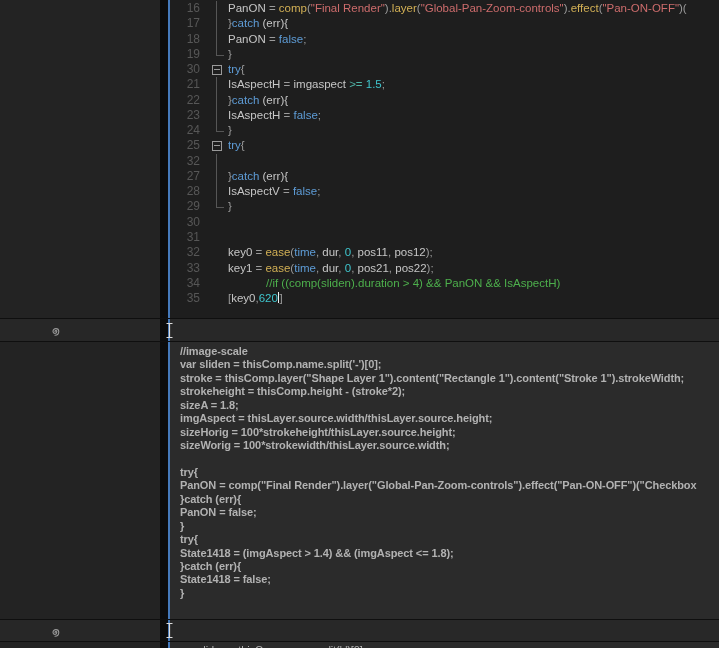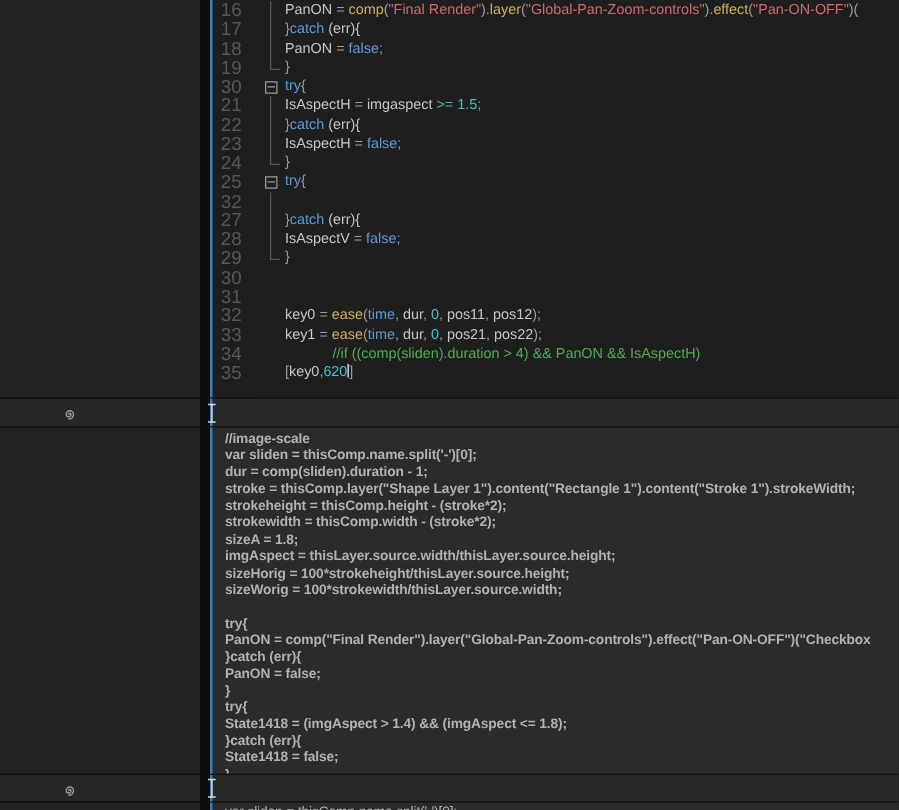--- a/index.html
+++ b/index.html
@@ -14,21 +14,21 @@
   #left-panel{left:0;top:0;width:160px;height:648px;background:#232323;}
   .panel-strip{left:0;width:160px;background:#272727;}
   
   #dark-strip{left:160px;top:0;width:8px;height:648px;background:#0c0c0c;}
   #blue-line{left:168px;top:0;width:2px;height:648px;background:#4579ba;}
 
   
   #editor1{left:170px;top:0;width:549px;height:318px;background:#1e1e1e;overflow:hidden;padding-top:1px;box-sizing:border-box;}
   #gutter-bg{left:170px;top:0;width:38px;height:318px;background:#191919;}
   .row1{display:flex;align-items:stretch;height:15.28px;line-height:15.28px;font-size:11.5px;white-space:pre;}
-  .lnum{flex:none;width:30px;text-align:center;color:#575757;font-size:15px;line-height:15.28px;}
+  .lnum{flex:none;width:30px;text-align:right;color:#575757;font-size:12px;line-height:15.28px;}
   .fold{flex:none;width:28px;position:relative;}
   .fold i{display:block;}
   i.cont{position:absolute;left:16px;top:0;bottom:0;border-left:1px solid #565656;}
   i.end{position:absolute;left:16px;top:0;height:8px;width:7px;border-left:1px solid #565656;border-bottom:1px solid #565656;}
   i.box{position:absolute;left:12px;top:3px;width:8px;height:8px;border:1px solid #9a9a9a;}
   i.box::after{content:"";position:absolute;left:1px;right:1px;top:3px;border-top:1px solid #9a9a9a;}
   .code{flex:1;white-space:pre;overflow:hidden;}
   .c-plain{color:#c6c6c6;}
   .c-punc{color:#9b9b9b;}
   .c-kw{color:#5e9cd6;}
@@ -88,24 +88,22 @@
       <div class="row1"><span class="lnum">35</span><span class="fold"></span><span class="code"><span class="c-punc">[</span><span class="c-plain">key0</span><span class="c-punc">,</span><span class="c-num">620</span><span class="caret"></span><span class="c-punc">]</span></span></div>
     </div>
 </div>
 
 <div class="abs" id="strip-right1"></div>
 
 <div class="abs plain-editor" id="editor2">
   <div id="editor2-lines">
       <div class="row2">//image-scale</div>
       <div class="row2">var sliden = thisComp.name.split('-')[0];</div>
-      <div class="row2">dur = comp(sliden).duration - 1;</div>
       <div class="row2">stroke = thisComp.layer("Shape Layer 1").content("Rectangle 1").content("Stroke 1").strokeWidth;</div>
       <div class="row2">strokeheight = thisComp.height - (stroke*2);</div>
-      <div class="row2">strokewidth = thisComp.width - (stroke*2);</div>
       <div class="row2">sizeA = 1.8;</div>
       <div class="row2">imgAspect = thisLayer.source.width/thisLayer.source.height;</div>
       <div class="row2">sizeHorig = 100*strokeheight/thisLayer.source.height;</div>
       <div class="row2">sizeWorig = 100*strokewidth/thisLayer.source.width;</div>
       <div class="row2">&nbsp;</div>
       <div class="row2">try{</div>
       <div class="row2">PanON = comp("Final Render").layer("Global-Pan-Zoom-controls").effect("Pan-ON-OFF")("Checkbox</div>
       <div class="row2">}catch (err){</div>
       <div class="row2">PanON = false;</div>
       <div class="row2">}</div>

